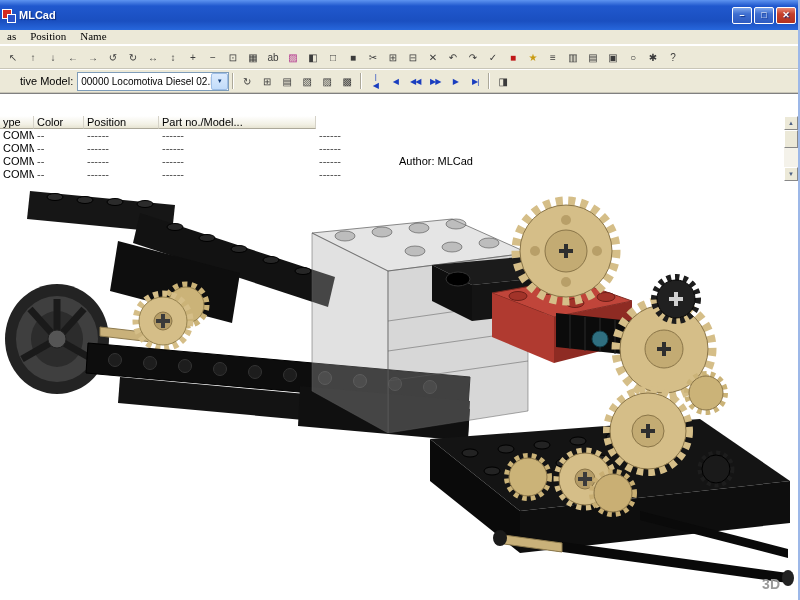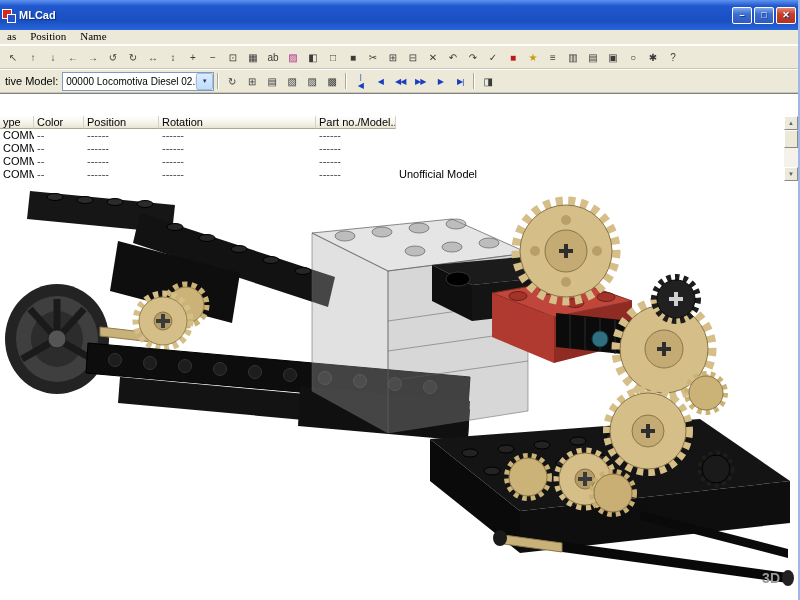--- a/index.html
+++ b/index.html
@@ -34,21 +34,21 @@
   .toolbar{height:22px;display:flex;align-items:center;background:#ECE9D8;
     border-top:1px solid #fff;border-bottom:1px solid #C9C6B8;padding:0 3px;}
   .tbtn{width:20px;height:19px;display:flex;align-items:center;justify-content:center;
     font-size:10px;color:#3b3b3b;background:transparent;border:1px solid transparent;flex:0 0 auto;}
   .tbtn span{pointer-events:none;}
   .toolbar1 button:nth-of-type(15) span{color:#B02E8A;}
   .toolbar1 button:nth-of-type(26) span{color:#C01818;}
   .toolbar1 button:nth-of-type(27) span{color:#C89A10;}
   .media .tbtn{color:#1A3EBF;font-size:8px;letter-spacing:-1px;}
   .tsep{width:1px;height:16px;background:#ACA899;border-right:1px solid #fff;margin:0 3px;flex:0 0 auto;}
-  .model-label{margin:0 4px 0 2px;color:#000;white-space:nowrap;}
+  .model-label{margin:0 4px 0 17px;color:#000;white-space:nowrap;}
   .combo{width:150px;height:17px;border:1px solid #7F9DB9;background:#fff;display:flex;align-items:center;flex:0 0 auto;}
   .combo-text{flex:1;padding:0 3px;overflow:hidden;white-space:nowrap;font-size:10px;}
   .combo-btn{width:15px;height:15px;margin:0;border:1px solid #9EBEE6;border-radius:2px;
     background:linear-gradient(#DCEBFD,#C2DCFA);display:flex;align-items:center;justify-content:center;
     font-size:6px;color:#123E7B;}
 
   .white-strip{height:22px;background:#fff;border-top:1px solid #808080;}
 
   
   .parts-panel{position:relative;background:#fff;}
@@ -66,21 +66,21 @@
   .vscroll{position:absolute;top:0;right:0;width:14px;height:65px;background:#F4F2EA;}
   .sbtn{width:14px;height:14px;background:#ECE9D8;border:1px solid #fff;border-right-color:#888;border-bottom-color:#888;
     box-sizing:border-box;display:flex;align-items:center;justify-content:center;font-size:6px;color:#4D6185;}
   .sbtn.down{position:absolute;bottom:0;}
   .sthumb{position:absolute;top:14px;left:0;width:14px;height:18px;background:#ECE9D8;
     border:1px solid #fff;border-right-color:#888;border-bottom-color:#888;box-sizing:border-box;}
 
   
   .viewport{position:relative;height:425px;background:#fff;overflow:hidden;}
   .viewport svg{position:absolute;inset:0;}
-  .badge-3d{position:absolute;right:18px;bottom:20px;color:#9a9a9a;font-size:14px;font-weight:bold;}
+  .badge-3d{position:absolute;right:18px;bottom:14px;color:#9a9a9a;font-size:14px;font-weight:bold;}
 
   
   .statusbar{height:12px;background:linear-gradient(#C3D5F0,#9FB8E2);border-top:1px solid #7D9EE0;}
 </style>
 </head>
 <body>
 
 <div class="app">
 
   <div class="titlebar">
@@ -305,21 +305,20 @@
       </button>
   </div>
 
   <div class="white-strip"></div>
 
   <div class="parts-panel">
     <div class="grid-row hdr">
       <span class="cell">ype</span>
       <span class="cell">Color</span>
       <span class="cell">Position</span>
-      <span class="cell">Rotation</span>
       <span class="cell">Part no./Model...</span>
     </div>
     <div>
 
         <div class="grid-row row">
           <span class="cell">COMM...</span>
           <span class="cell dash">--</span>
           <span class="cell dash">------</span>
           <span class="cell dash">------</span>
           <span class="cell dash">------</span>
@@ -332,29 +331,29 @@
           <span class="cell dash">------</span>
           <span class="cell dash">------</span>
         </div>
 
         <div class="grid-row row">
           <span class="cell">COMM...</span>
           <span class="cell dash">--</span>
           <span class="cell dash">------</span>
           <span class="cell dash">------</span>
           <span class="cell dash">------</span>
+          <span class="cell">Author: MLCad</span>
         </div>
 
         <div class="grid-row row">
           <span class="cell">COMM...</span>
           <span class="cell dash">--</span>
           <span class="cell dash">------</span>
           <span class="cell dash">------</span>
           <span class="cell dash">------</span>
-          <span class="cell">Unofficial Model</span>
         </div>
       </div>
     <div class="vscroll">
       <div class="sbtn">▲</div>
       <div class="sthumb"></div>
       <div class="sbtn down">▼</div>
     </div>
   </div>
 
   <div class="viewport">

